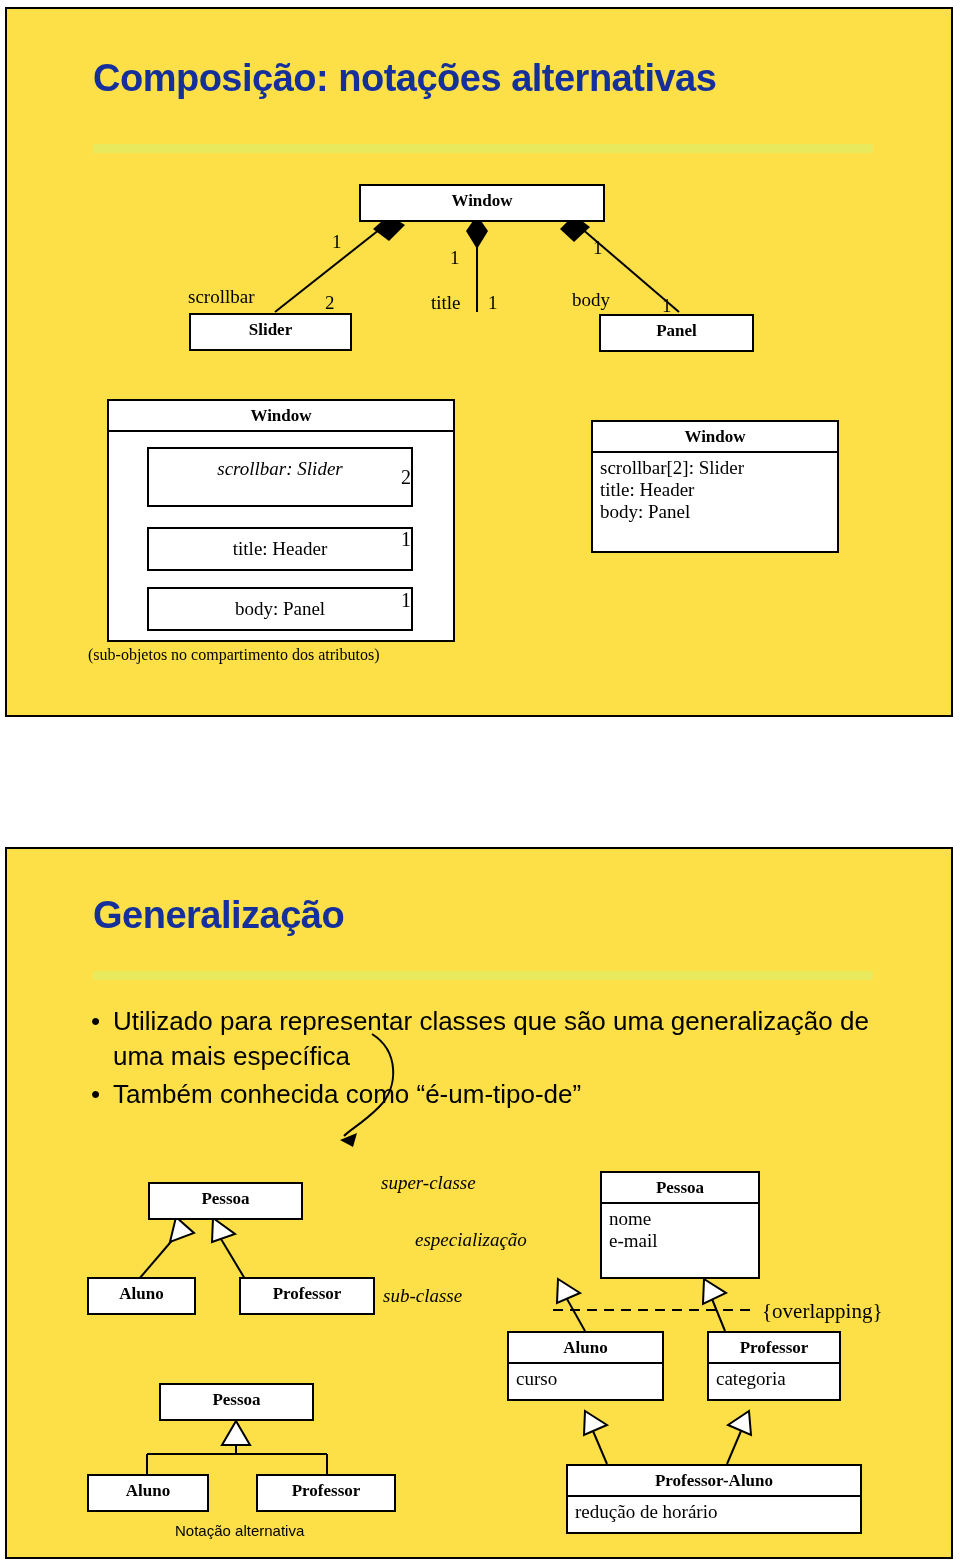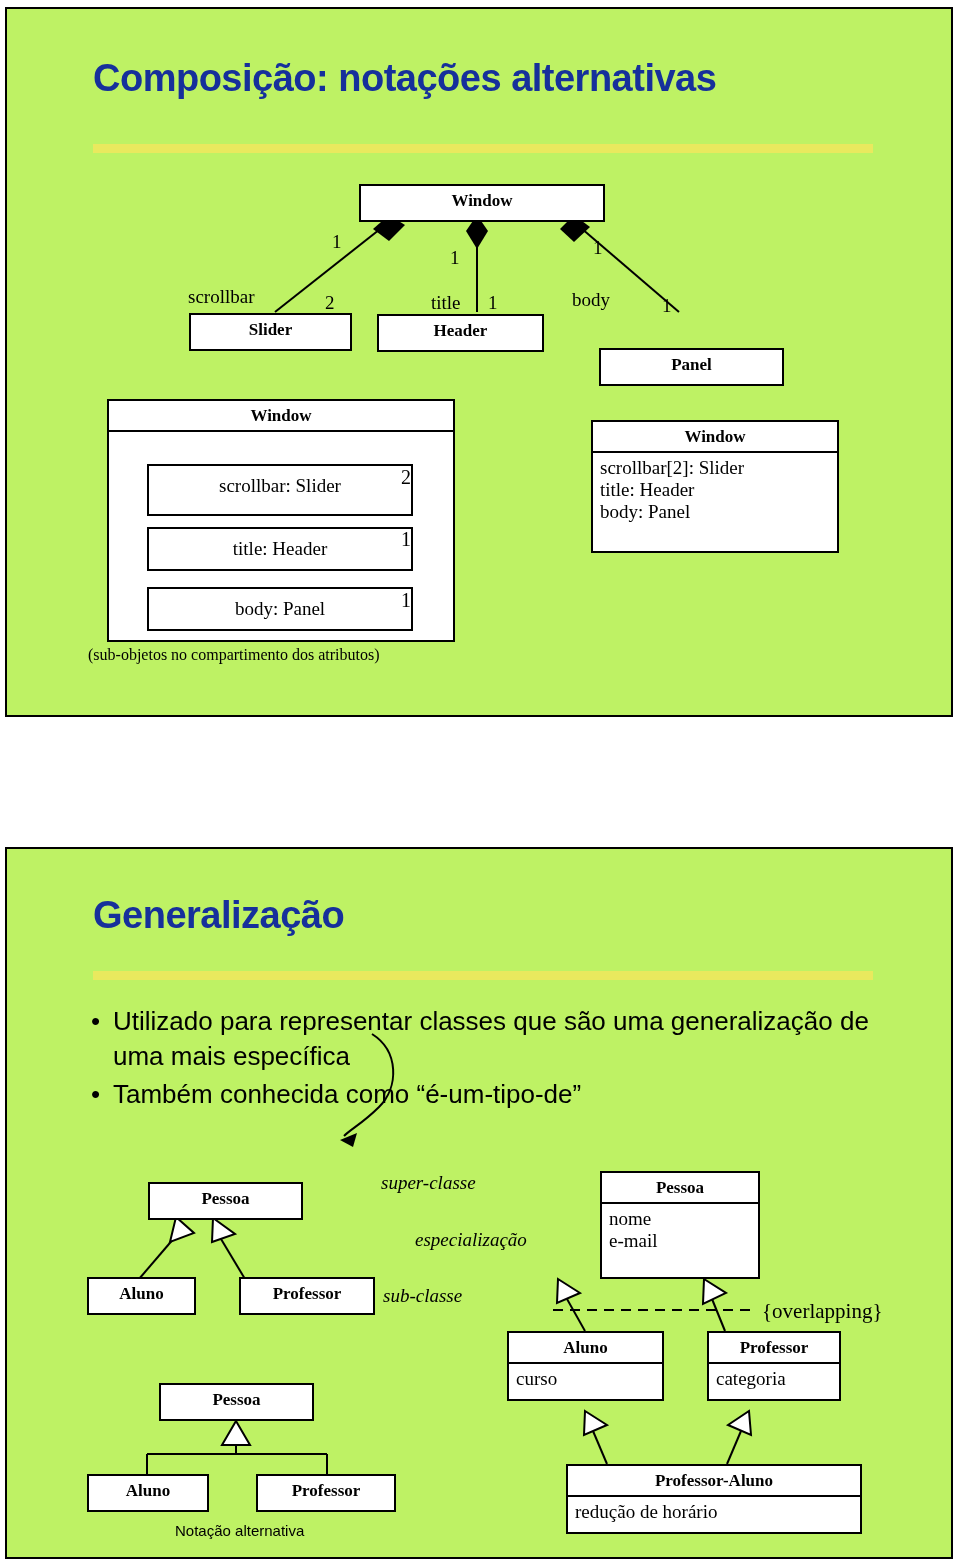--- a/index.html
+++ b/index.html
@@ -12,21 +12,21 @@
     height: 1564px;
     position: relative;
     font-family: "Liberation Serif", serif;
     overflow: hidden;
   }
   .slide {
     position: absolute;
     left: 5px;
     width: 948px;
     border: 2px solid #000000;
-    background: #bef264;
+    background: #fde047;
     box-sizing: border-box;
   }
   #slide-1 { top: 7px;  height: 710px; }
   #slide-2 { top: 847px; height: 712px; }
 
   .slide-title {
     position: absolute;
     font-family: "Liberation Sans", sans-serif;
     font-weight: bold;
     color: #16309B;
@@ -145,33 +145,30 @@
 
   <div class="plain-label" style="left:424px; top:283px;">title</div>
   <div class="plain-label" style="left:481px; top:283px;">1</div>
 
   <div class="plain-label" style="left:565px; top:280px;">body</div>
   <div class="plain-label" style="left:655px; top:286px;">1</div>
 
   <div class="umlbox" style="left:182px; top:304px; width:163px; height:38px;">
     <div class="name">Slider</div>
   </div>
-  <div class="umlbox" style="left:370px; top:305px; width:167px; height:38px;">
-    <div class="name">Header</div>
-  </div>
-  <div class="umlbox" style="left:592px; top:305px; width:185px; height:38px;margin-top:34px;">
+  <div class="umlbox" style="left:592px; top:305px; width:155px; height:38px;">
     <div class="name">Panel</div>
   </div>
 
   <div class="umlbox" style="left:100px; top:390px; width:348px; height:243px;">
     <div class="name">Window</div>
     <div class="compartment" style="border-top:2px solid #000; height:197px; padding:0;"></div>
   </div>
 
-  <div class="umlbox" style="left:140px; top:455px; width:266px; height:52px;">
+  <div class="umlbox" style="left:140px; top:438px; width:266px; height:60px;font-style:italic;">
     <div style="font-size:19px; text-align:center; padding-top:9px;">scrollbar: Slider</div>
   </div>
   <div class="plain-label" style="left:394px; top:457px; font-size:20px;">2</div>
 
   <div class="umlbox" style="left:140px; top:518px; width:266px; height:44px;">
     <div style="font-size:19px; text-align:center; padding-top:9px;">title: Header</div>
   </div>
   <div class="plain-label" style="left:394px; top:519px; font-size:20px;">1</div>
 
   <div class="umlbox" style="left:140px; top:578px; width:266px; height:44px;">

